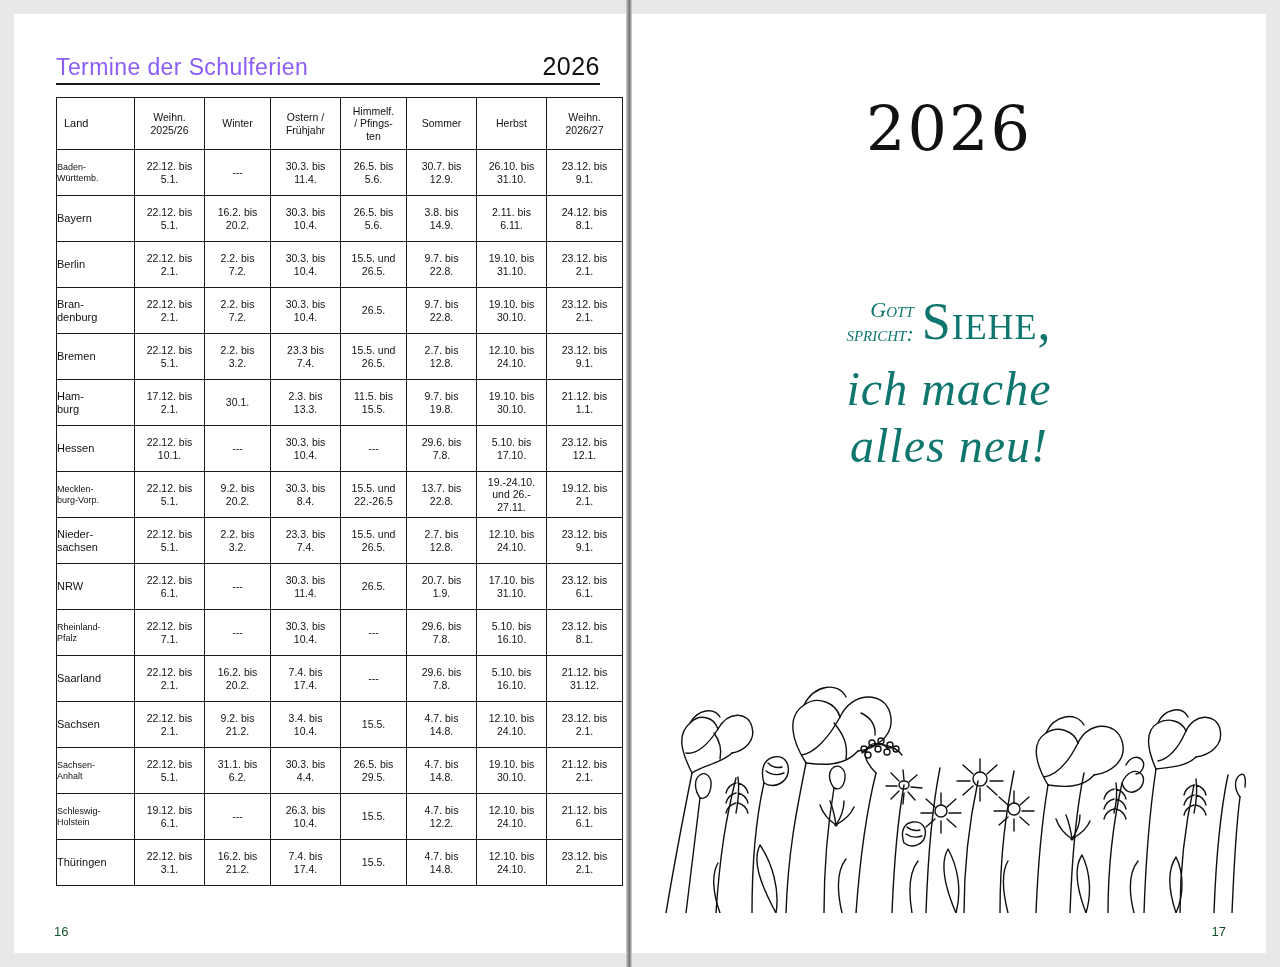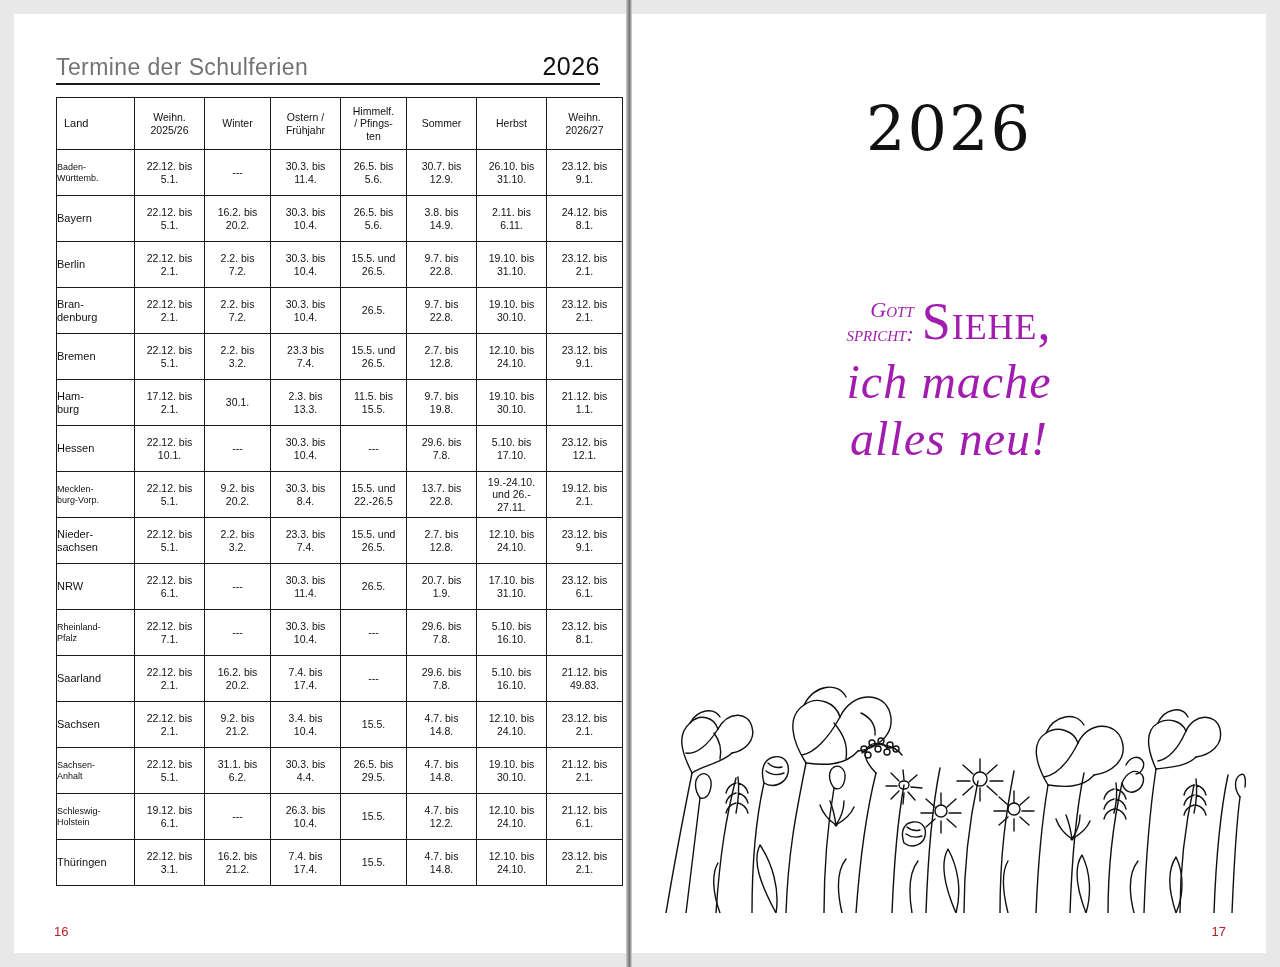--- a/index.html
+++ b/index.html
@@ -48,21 +48,21 @@
     display: flex;
     align-items: flex-end;
     justify-content: space-between;
     border-bottom: 2px solid #1a1a1a;
     padding-bottom: 2px;
     margin: 18px 4px 12px 16px;
   }
   .header-title {
     font-size: 23px;
     letter-spacing: .4px;
-    color: #737373;
+    color: #8b5cf6;
     font-weight: 400;
   }
   .header-year {
     font-size: 25px;
     color: #111;
     font-weight: 400;
     letter-spacing: .5px;
   }
 
   table.ferien {
@@ -108,21 +108,21 @@
   .col-ostern { width: 70px; }
   .col-himmel { width: 66px; }
   .col-sommer { width: 70px; }
   .col-herbst { width: 70px; }
   .col-w2     { width: 76px; }
 
   .pagenum {
     position: absolute;
     bottom: 14px;
     font-size: 13px;
-    color: #b91c1c;
+    color: #14532d;
   }
   .pagenum-left { left: 40px; }
   .pagenum-right { right: 40px; margin-left: 42px; }
 
   
   .page-right {
     position: absolute;
     left: 632px; top: 14px;
     width: 634px; height: 939px;
     background: #ffffff;
@@ -134,21 +134,21 @@
     font-family: "DejaVu Serif", serif;
     font-size: 62px;
     color: #111;
     letter-spacing: 2px;
   }
   .verse {
     position: absolute;
     top: 278px; left: 40px; width: 554px;
     text-align: center;
     font-family: "Liberation Serif", serif;
-    color: #a21caf;
+    color: #0f766e;
   }
   .verse .line-intro {
     display: inline-block;
     font-style: italic;
     font-variant: small-caps;
     font-size: 22px;
     line-height: 1.05;
     text-align: right;
     vertical-align: middle;
     margin-right: 8px;
@@ -157,21 +157,21 @@
     display: inline-block;
     vertical-align: middle;
     font-variant: small-caps;
     font-size: 52px;
     letter-spacing: 1px;
   }
   .verse .line-2 {
     font-style: italic;
     font-size: 48px;
     letter-spacing: 1px;
-    margin-top: 3px;
+    margin-top: 10px;
   }
   .verse .line-3 {
     font-style: italic;
     font-size: 48px;
     letter-spacing: 1px;
     margin-top: 2px;
   }
   .verse .ref {
     font-variant: small-caps;
     font-style: italic;
@@ -623,21 +623,21 @@
             <td>
               <div>29.6. bis</div>
               <div>7.8.</div>
             </td>
             <td>
               <div>5.10. bis</div>
               <div>16.10.</div>
             </td>
             <td>
               <div>21.12. bis</div>
-              <div>49.83.</div>
+              <div>31.12.</div>
             </td>
           </tr>
           <tr>
             <td class="land">
               <div>Sachsen</div>
             </td>
             <td>
               <div>22.12. bis</div>
               <div>2.1.</div>
             </td>

